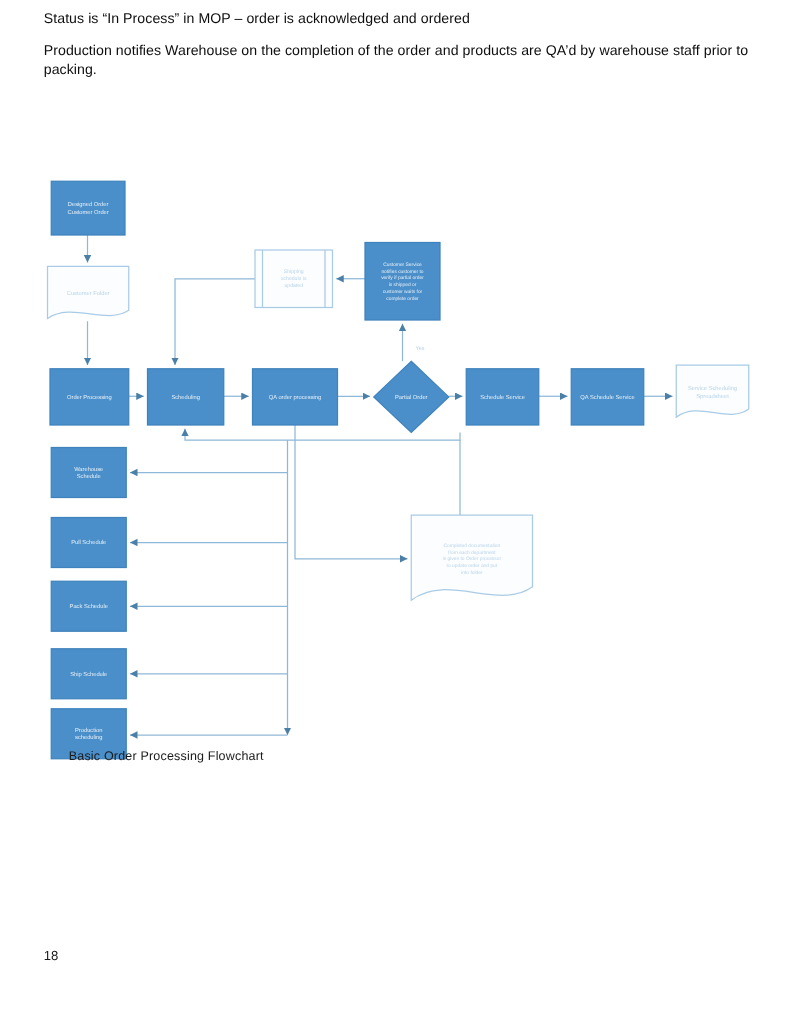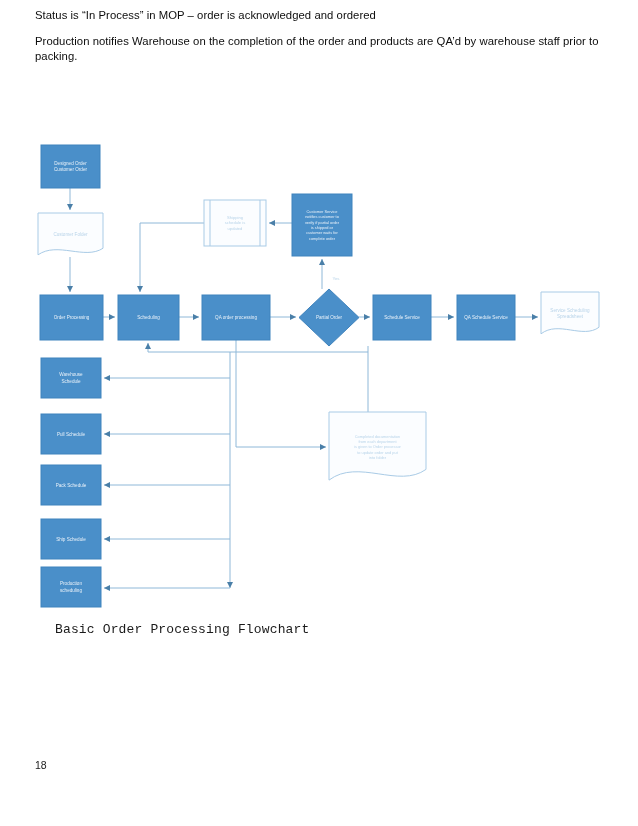--- a/index.html
+++ b/index.html
@@ -18,23 +18,23 @@
     font-size:11.3px;line-height:15.5px;color:#0d0d0d;
     letter-spacing:0.05px;
   }
   .intro p.wrap{width:576px;}
 
   
   .chart{position:absolute;left:0;top:0;width:638px;height:826px;}
   .chart svg{position:absolute;left:0;top:0;}
 
   .caption{
-    position:absolute;left:55px;top:622px;
-    font-size:13px;color:#1a1a1a;letter-spacing:0.15px;
-    font-family:Liberation Mono, monospace;
+    position:absolute;left:55px;top:600px;
+    font-size:10px;color:#1a1a1a;letter-spacing:0.15px;
+    font-family:Liberation Sans, sans-serif;
   }
   .folio{
     position:absolute;left:35px;top:759px;
     font-size:10.5px;color:#1a1a1a;
     font-family:"Liberation Sans",sans-serif;
   }
 
   
 </style>
 </head>

